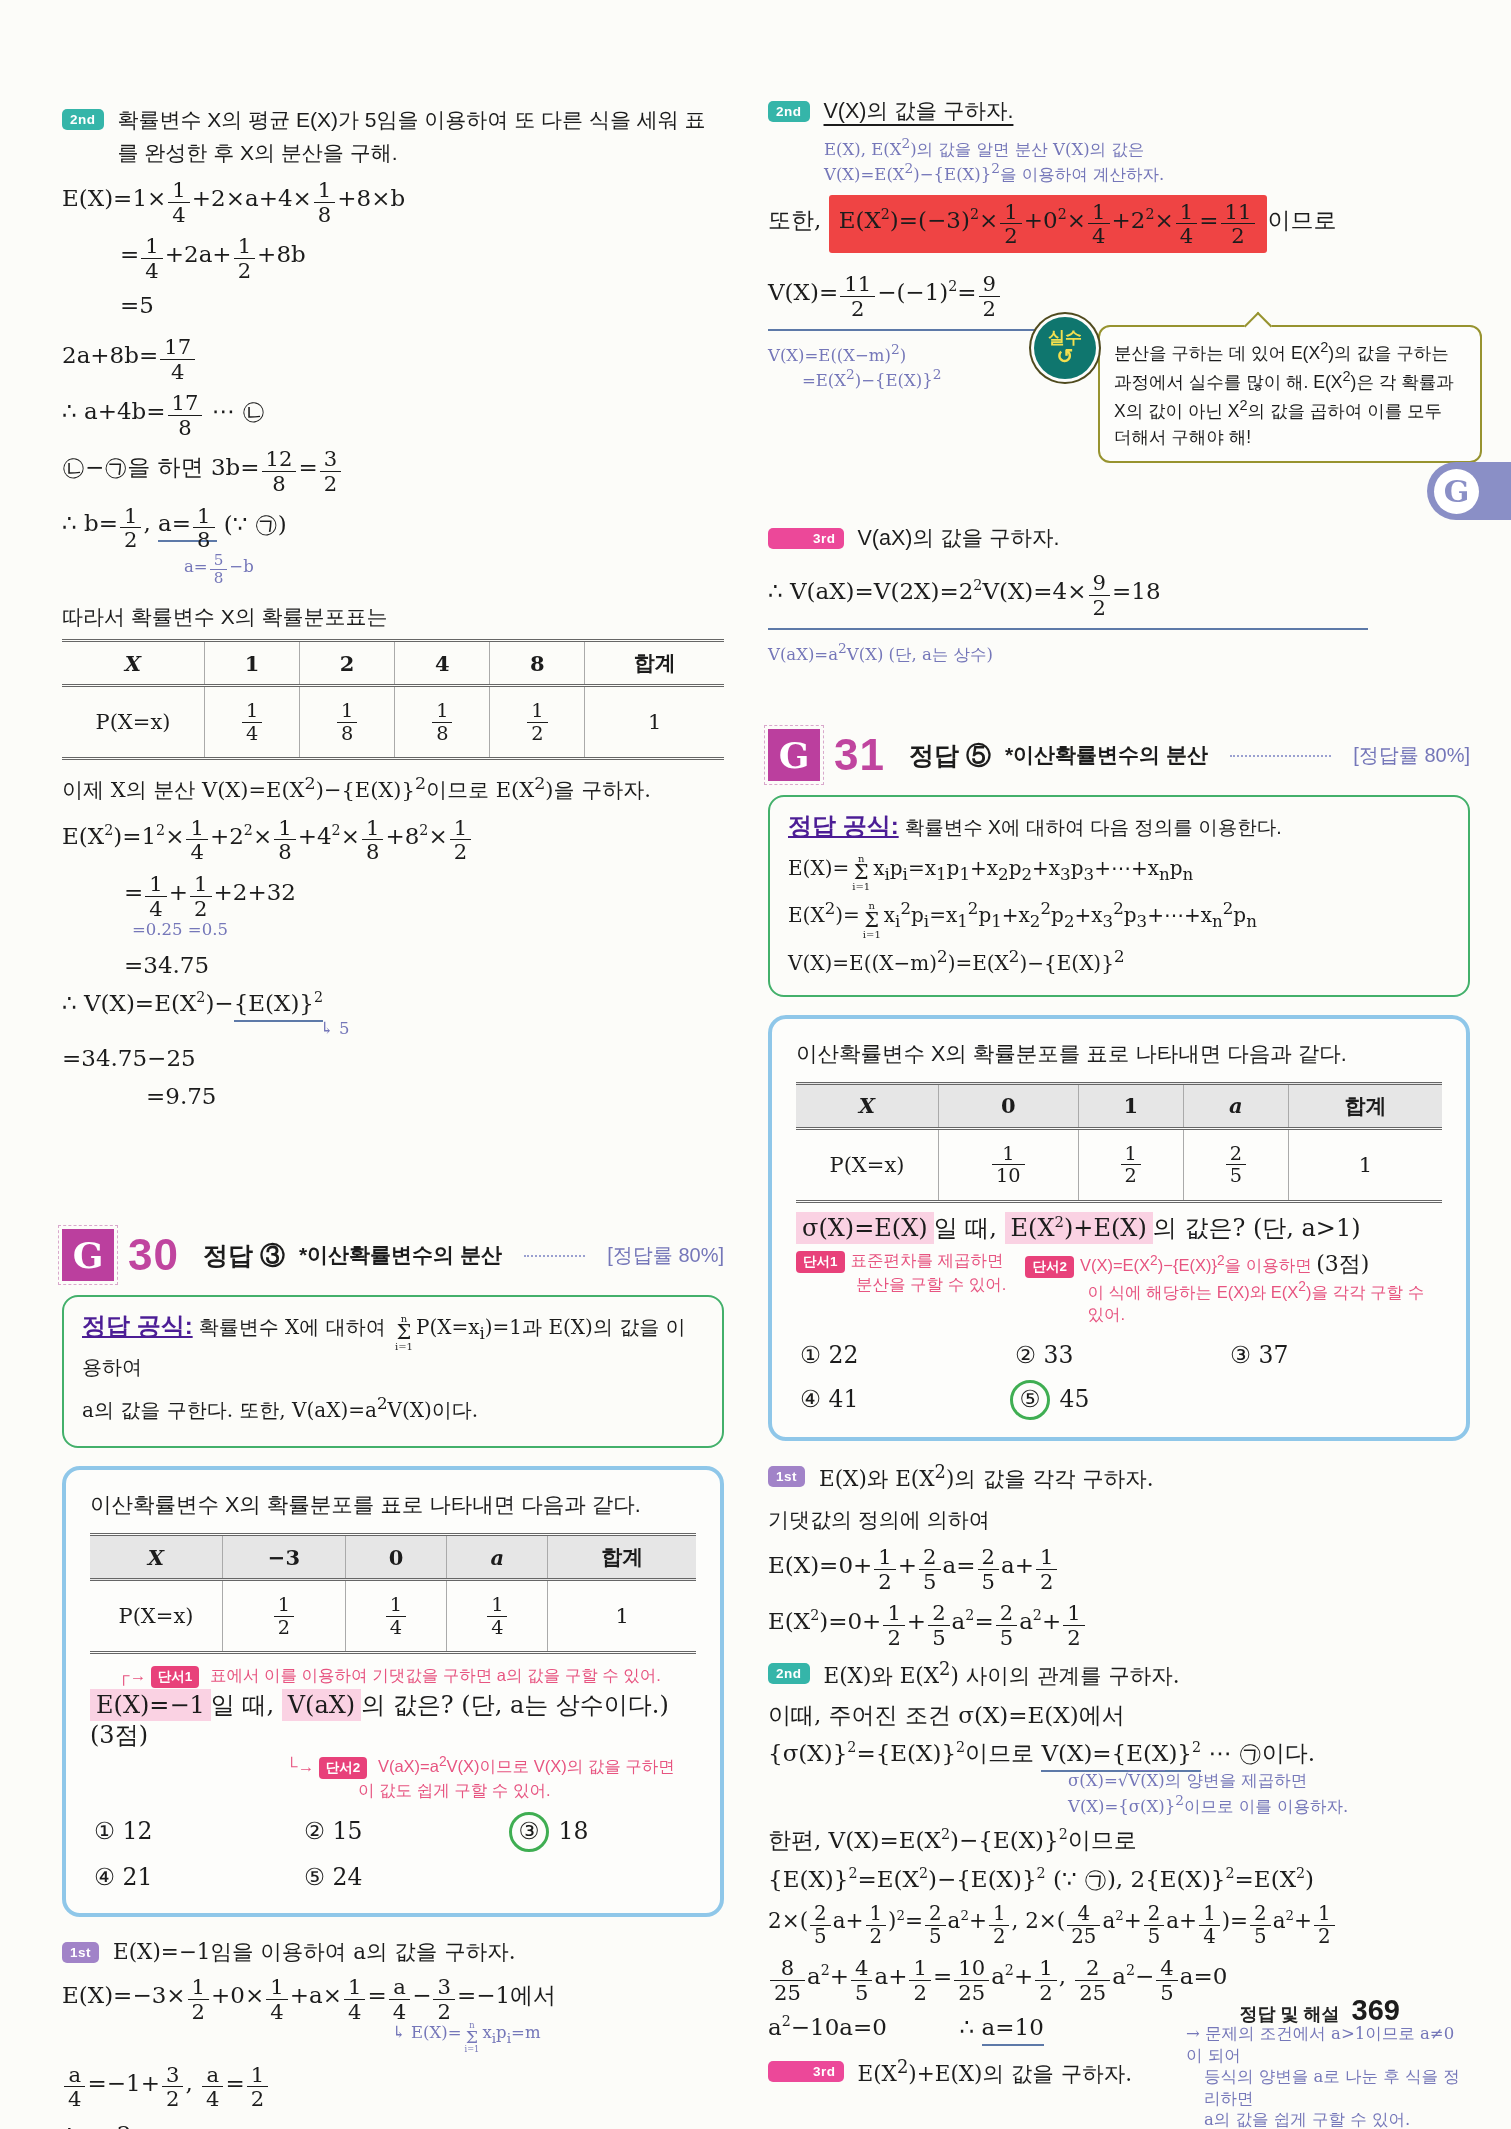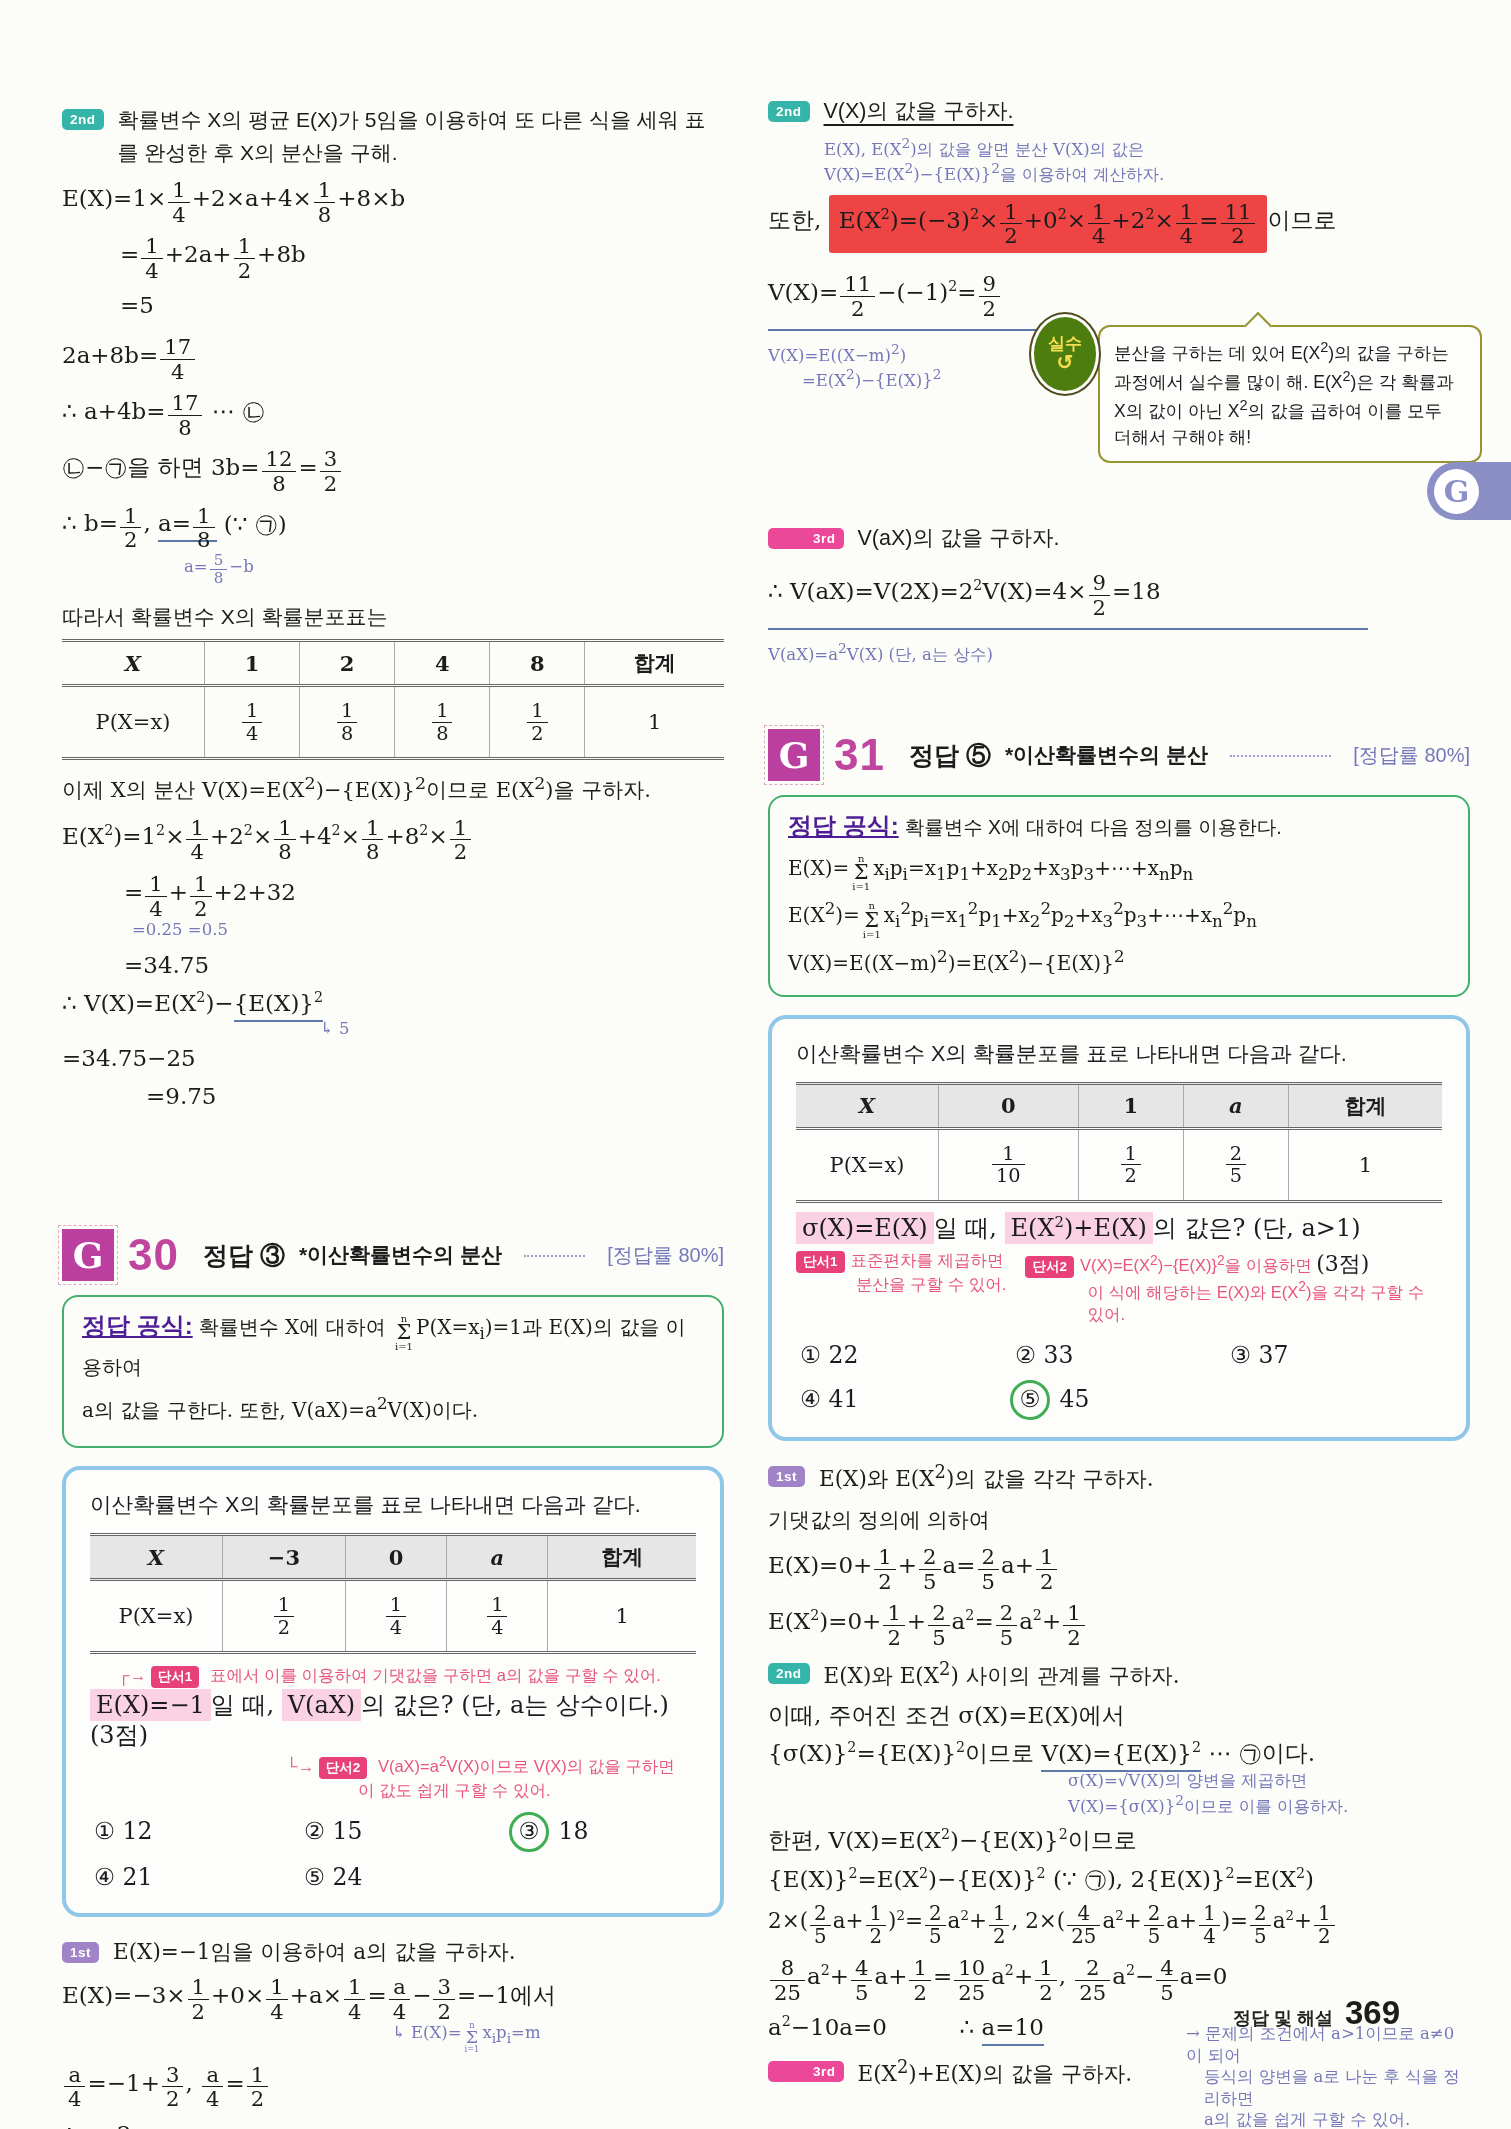--- a/index.html
+++ b/index.html
@@ -72,33 +72,33 @@
         font-family:"DejaVu Serif",serif;font-size:23.5px;}
   .optn{display:inline-block;}
   .optn.correct{border:3px solid #3fae52;border-radius:50%;width:34px;height:34px;line-height:33px;
         text-align:center;margin:-5px 2px -5px -5px;}
 
   
   .callout{position:absolute;border:2.5px solid #97932f;border-radius:12px;background:#fdfdfb;
            padding:10px 14px;font-size:17.5px;line-height:1.5;width:352px;}
   .callout::before{content:"";position:absolute;top:-11px;left:148px;width:18px;height:18px;background:#fdfdfb;
            border-left:2.5px solid #97932f;border-top:2.5px solid #97932f;transform:rotate(45deg);}
-  .mistake-badge{position:absolute;left:-66px;top:-10px;width:62px;height:74px;border-radius:50%;
-           background:#4d7c0f;color:#f3df4f;display:flex;flex-direction:column;align-items:center;
+  .mistake-badge{position:absolute;left:-66px;top:-10px;width:62px;height:62px;border-radius:50%;
+           background:#0f766e;color:#f3df4f;display:flex;flex-direction:column;align-items:center;
            justify-content:center;font-weight:bold;font-size:17px;line-height:1.05;
            box-shadow:0 0 0 3px #fdfdfb, 0 0 0 5px #4f4a1e;}
 
   
   .side-tab{position:absolute;left:1427px;top:462px;width:84px;height:58px;background:#8a8fc6;
             border-radius:29px 0 0 29px;display:flex;align-items:center;padding-left:7px;box-sizing:border-box;}
   .side-tab .circ{width:45px;height:45px;border-radius:50%;background:#fff;color:#8a8fc6;display:flex;
             align-items:center;justify-content:center;font-family:"DejaVu Serif",serif;font-weight:bold;font-size:30px;}
   .footer{position:absolute;left:1100px;top:1994px;width:300px;text-align:right;}
   .footer .flab{font-size:18px;font-weight:bold;color:#222;margin-right:12px;}
-  .footer .fpg{font-size:33px;font-weight:bold;font-family:"Liberation Sans",sans-serif;}
+  .footer .fpg{font-size:29px;font-weight:bold;font-family:"Liberation Sans",sans-serif;}
 
   .rel{position:relative;}
 </style>
 </head>
 <body>
 
 <div class="page">
 
   <div class="col col-left">
 

